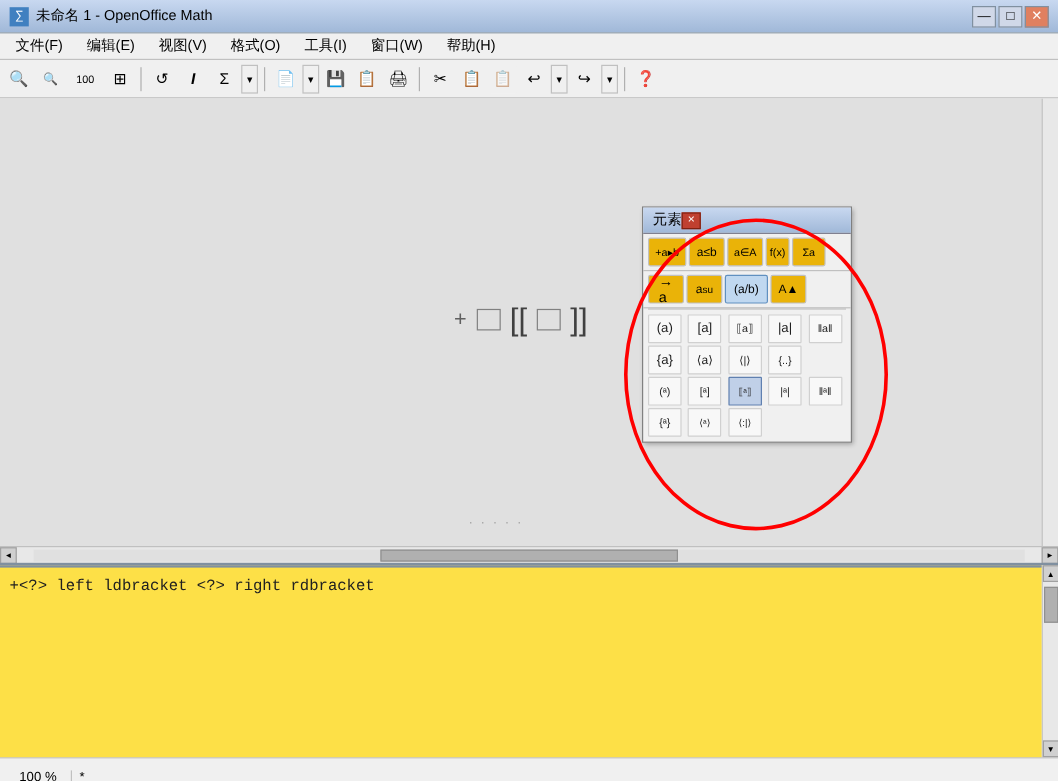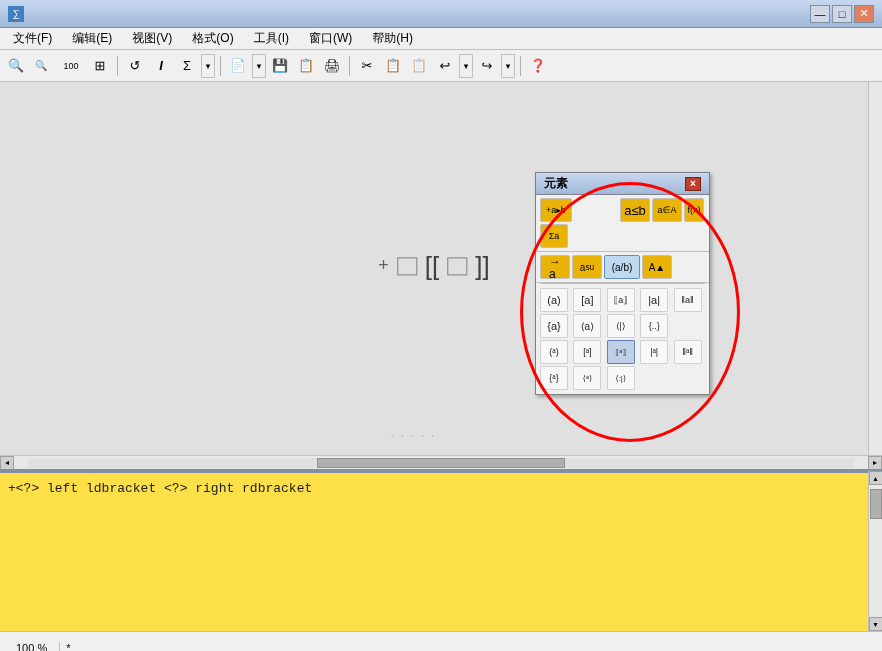--- a/index.html
+++ b/index.html
@@ -161,23 +161,21 @@
       border: 1px solid #808080;
       box-shadow: 2px 2px 4px rgba(0,0,0,0.3);
       z-index: 50;
     }
     .elements-title {
       background: linear-gradient(to bottom, #c8d8f0 0%, #a0b8d8 100%);
       height: 22px;
       display: flex;
       align-items: center;
       padding: 0 8px;
-      justify-content: space-between;
       border-bottom: 1px solid #808090;
-      font-weight: bold;
     }
     .elements-title-text {
       font-size: 12px;
       color: #000;
     }
     .elements-close {
       width: 16px;
       height: 14px;
       background: #c04030;
       color: white;
@@ -342,20 +340,21 @@
       font-size: 10px;
       letter-spacing: 2px;
     }
   </style>
 </head>
 <body>
 
 <div class="title-bar">
   <div class="title-bar-left">
     <div class="title-icon">∑</div>
+    <span class="title-text">未命名 1 - OpenOffice Math</span>
   </div>
   <div class="title-controls">
     <div class="title-btn">—</div>
     <div class="title-btn">□</div>
     <div class="title-btn close">✕</div>
   </div>
 </div>
 
 <div class="menu-bar">
   <span class="menu-item">文件(F)</span>
@@ -413,21 +412,21 @@
       <div class="red-circle"></div>
 
       <div class="elements-panel">
         <div class="elements-title">
           <span class="elements-title-text">元素</span>
           <div class="elements-close">×</div>
         </div>
 
         <div class="cat-row">
           <div class="cat-btn" style="font-size:9px;width:32px;">+a▸b</div>
-          <div class="cat-btn" style="font-size:13px;width:30px;margin-left:46px;">a≤b</div>
+          <div class="cat-btn" style="font-size:10px;width:30px;">a≤b</div>
           <div class="cat-btn" style="font-size:9px;width:30px;">a∈A</div>
           <div class="cat-btn" style="font-size:9px;width:20px;">f(x)</div>
           <div class="cat-btn" style="font-size:9px;width:28px;">Σa</div>
         </div>
 
         <div class="cat-row">
           <div class="cat-btn" style="font-size:12px;width:30px;">→<br style="line-height:0">a</div>
           <div class="cat-btn" style="font-size:10px;width:30px;">a<sup>su</sup></div>
           <div class="cat-btn active" style="font-size:10px;width:36px;">(a/b)</div>
           <div class="cat-btn" style="font-size:10px;width:30px;">A▲</div>

